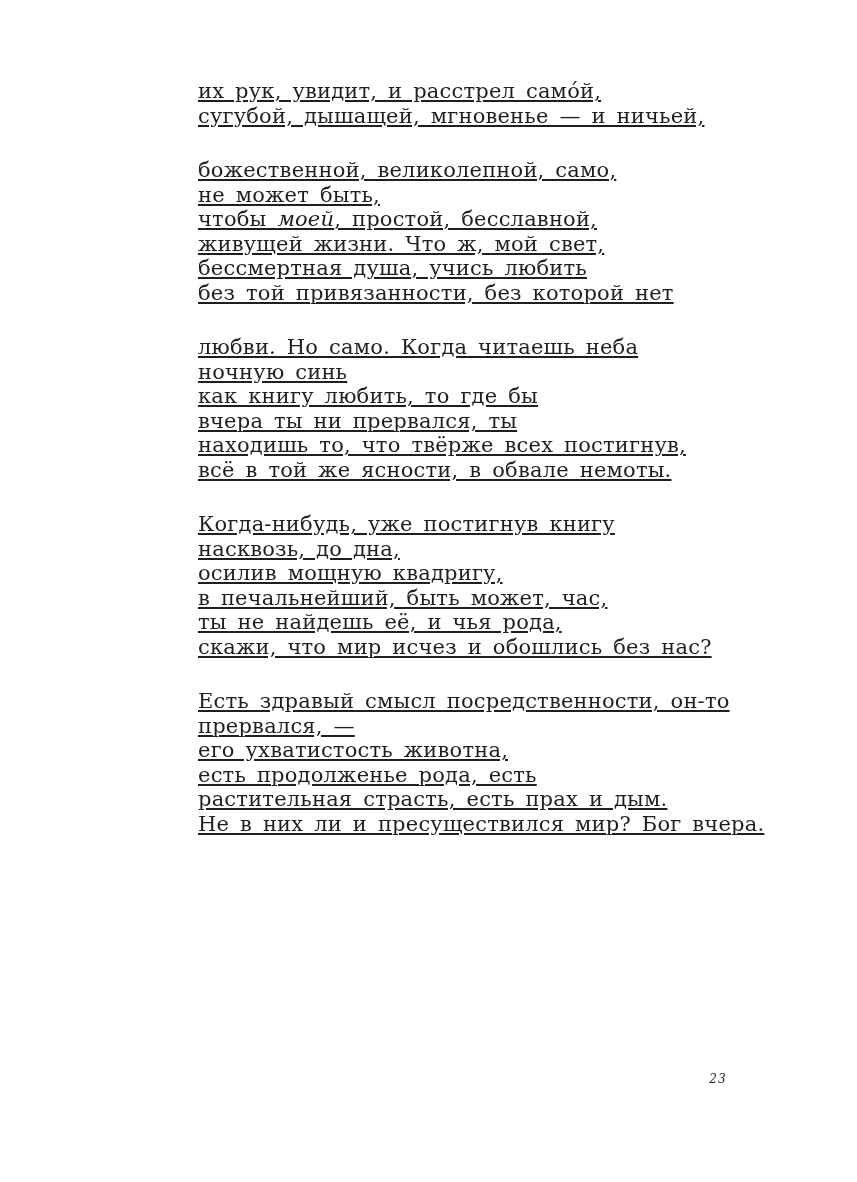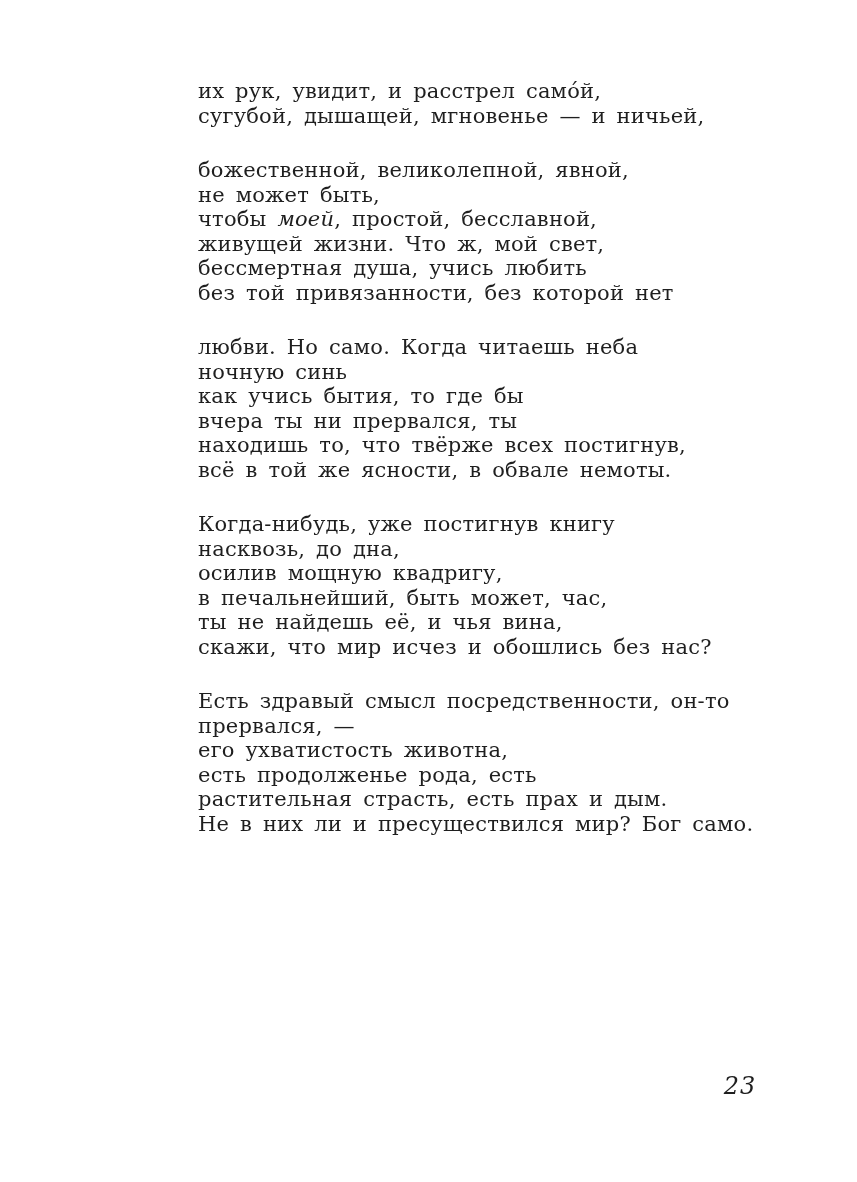--- a/index.html
+++ b/index.html
@@ -18,78 +18,79 @@
   }
   .poem {
     position: absolute;
     left: 198px;
     top: 79px;
     width: 540px;
     font-size: 21px;
     line-height: 24.5px;
     letter-spacing: 0.2px;
     word-spacing: 4px;
+    text-decoration: underline;
   }
   .stanza {
     margin: 0 0 30px 0;
   }
   .line {
     white-space: nowrap;
   }
   .em {
     font-style: italic;
   }
   .page-number {
     position: absolute;
-    left: 710px;
+    left: 688px;
     top: 1072px;
     width: 60px;
     text-align: center;
-    font-size: 24px;
+    font-size: 12px;
     font-style: italic;
     letter-spacing: 1px;
     color: #1f1f1f;
   }
 </style>
 </head>
 <body>
 
 <div class="page">
   <div class="poem">
       <div class="stanza">
         <div class="line"><span>их рук, увидит, и расстрел само́й,</span></div>
         <div class="line"><span>сугубой, дышащей, мгновенье — и ничьей,</span></div>
       </div>
       <div class="stanza">
-        <div class="line"><span>божественной, великолепной, явной,</span></div>
+        <div class="line"><span>божественной, великолепной, само,</span></div>
         <div class="line"><span>не может быть,</span></div>
         <div class="line"><span>чтобы </span><span class="em">моей</span><span>, простой, бесславной,</span></div>
         <div class="line"><span>живущей жизни. Что ж, мой свет,</span></div>
         <div class="line"><span>бессмертная душа, учись любить</span></div>
         <div class="line"><span>без той привязанности, без которой нет</span></div>
       </div>
       <div class="stanza">
         <div class="line"><span>любви. Но само. Когда читаешь неба</span></div>
         <div class="line"><span>ночную синь</span></div>
-        <div class="line"><span>как учись бытия, то где бы</span></div>
+        <div class="line"><span>как книгу любить, то где бы</span></div>
         <div class="line"><span>вчера ты ни прервался, ты</span></div>
         <div class="line"><span>находишь то, что твёрже всех постигнув,</span></div>
         <div class="line"><span>всё в той же ясности, в обвале немоты.</span></div>
       </div>
       <div class="stanza">
         <div class="line"><span>Когда-нибудь, уже постигнув книгу</span></div>
         <div class="line"><span>насквозь, до дна,</span></div>
         <div class="line"><span>осилив мощную квадригу,</span></div>
         <div class="line"><span>в печальнейший, быть может, час,</span></div>
-        <div class="line"><span>ты не найдешь её, и чья вина,</span></div>
+        <div class="line"><span>ты не найдешь её, и чья рода,</span></div>
         <div class="line"><span>скажи, что мир исчез и обошлись без нас?</span></div>
       </div>
       <div class="stanza">
         <div class="line"><span>Есть здравый смысл посредственности, он-то</span></div>
         <div class="line"><span>прервался, —</span></div>
         <div class="line"><span>его ухватистость животна,</span></div>
         <div class="line"><span>есть продолженье рода, есть</span></div>
         <div class="line"><span>растительная страсть, есть прах и дым.</span></div>
-        <div class="line"><span>Не в них ли и пресуществился мир? Бог само.</span></div>
+        <div class="line"><span>Не в них ли и пресуществился мир? Бог вчера.</span></div>
       </div>
     </div>
   <div class="page-number">23</div>
 </div>
 
 </body></html>

